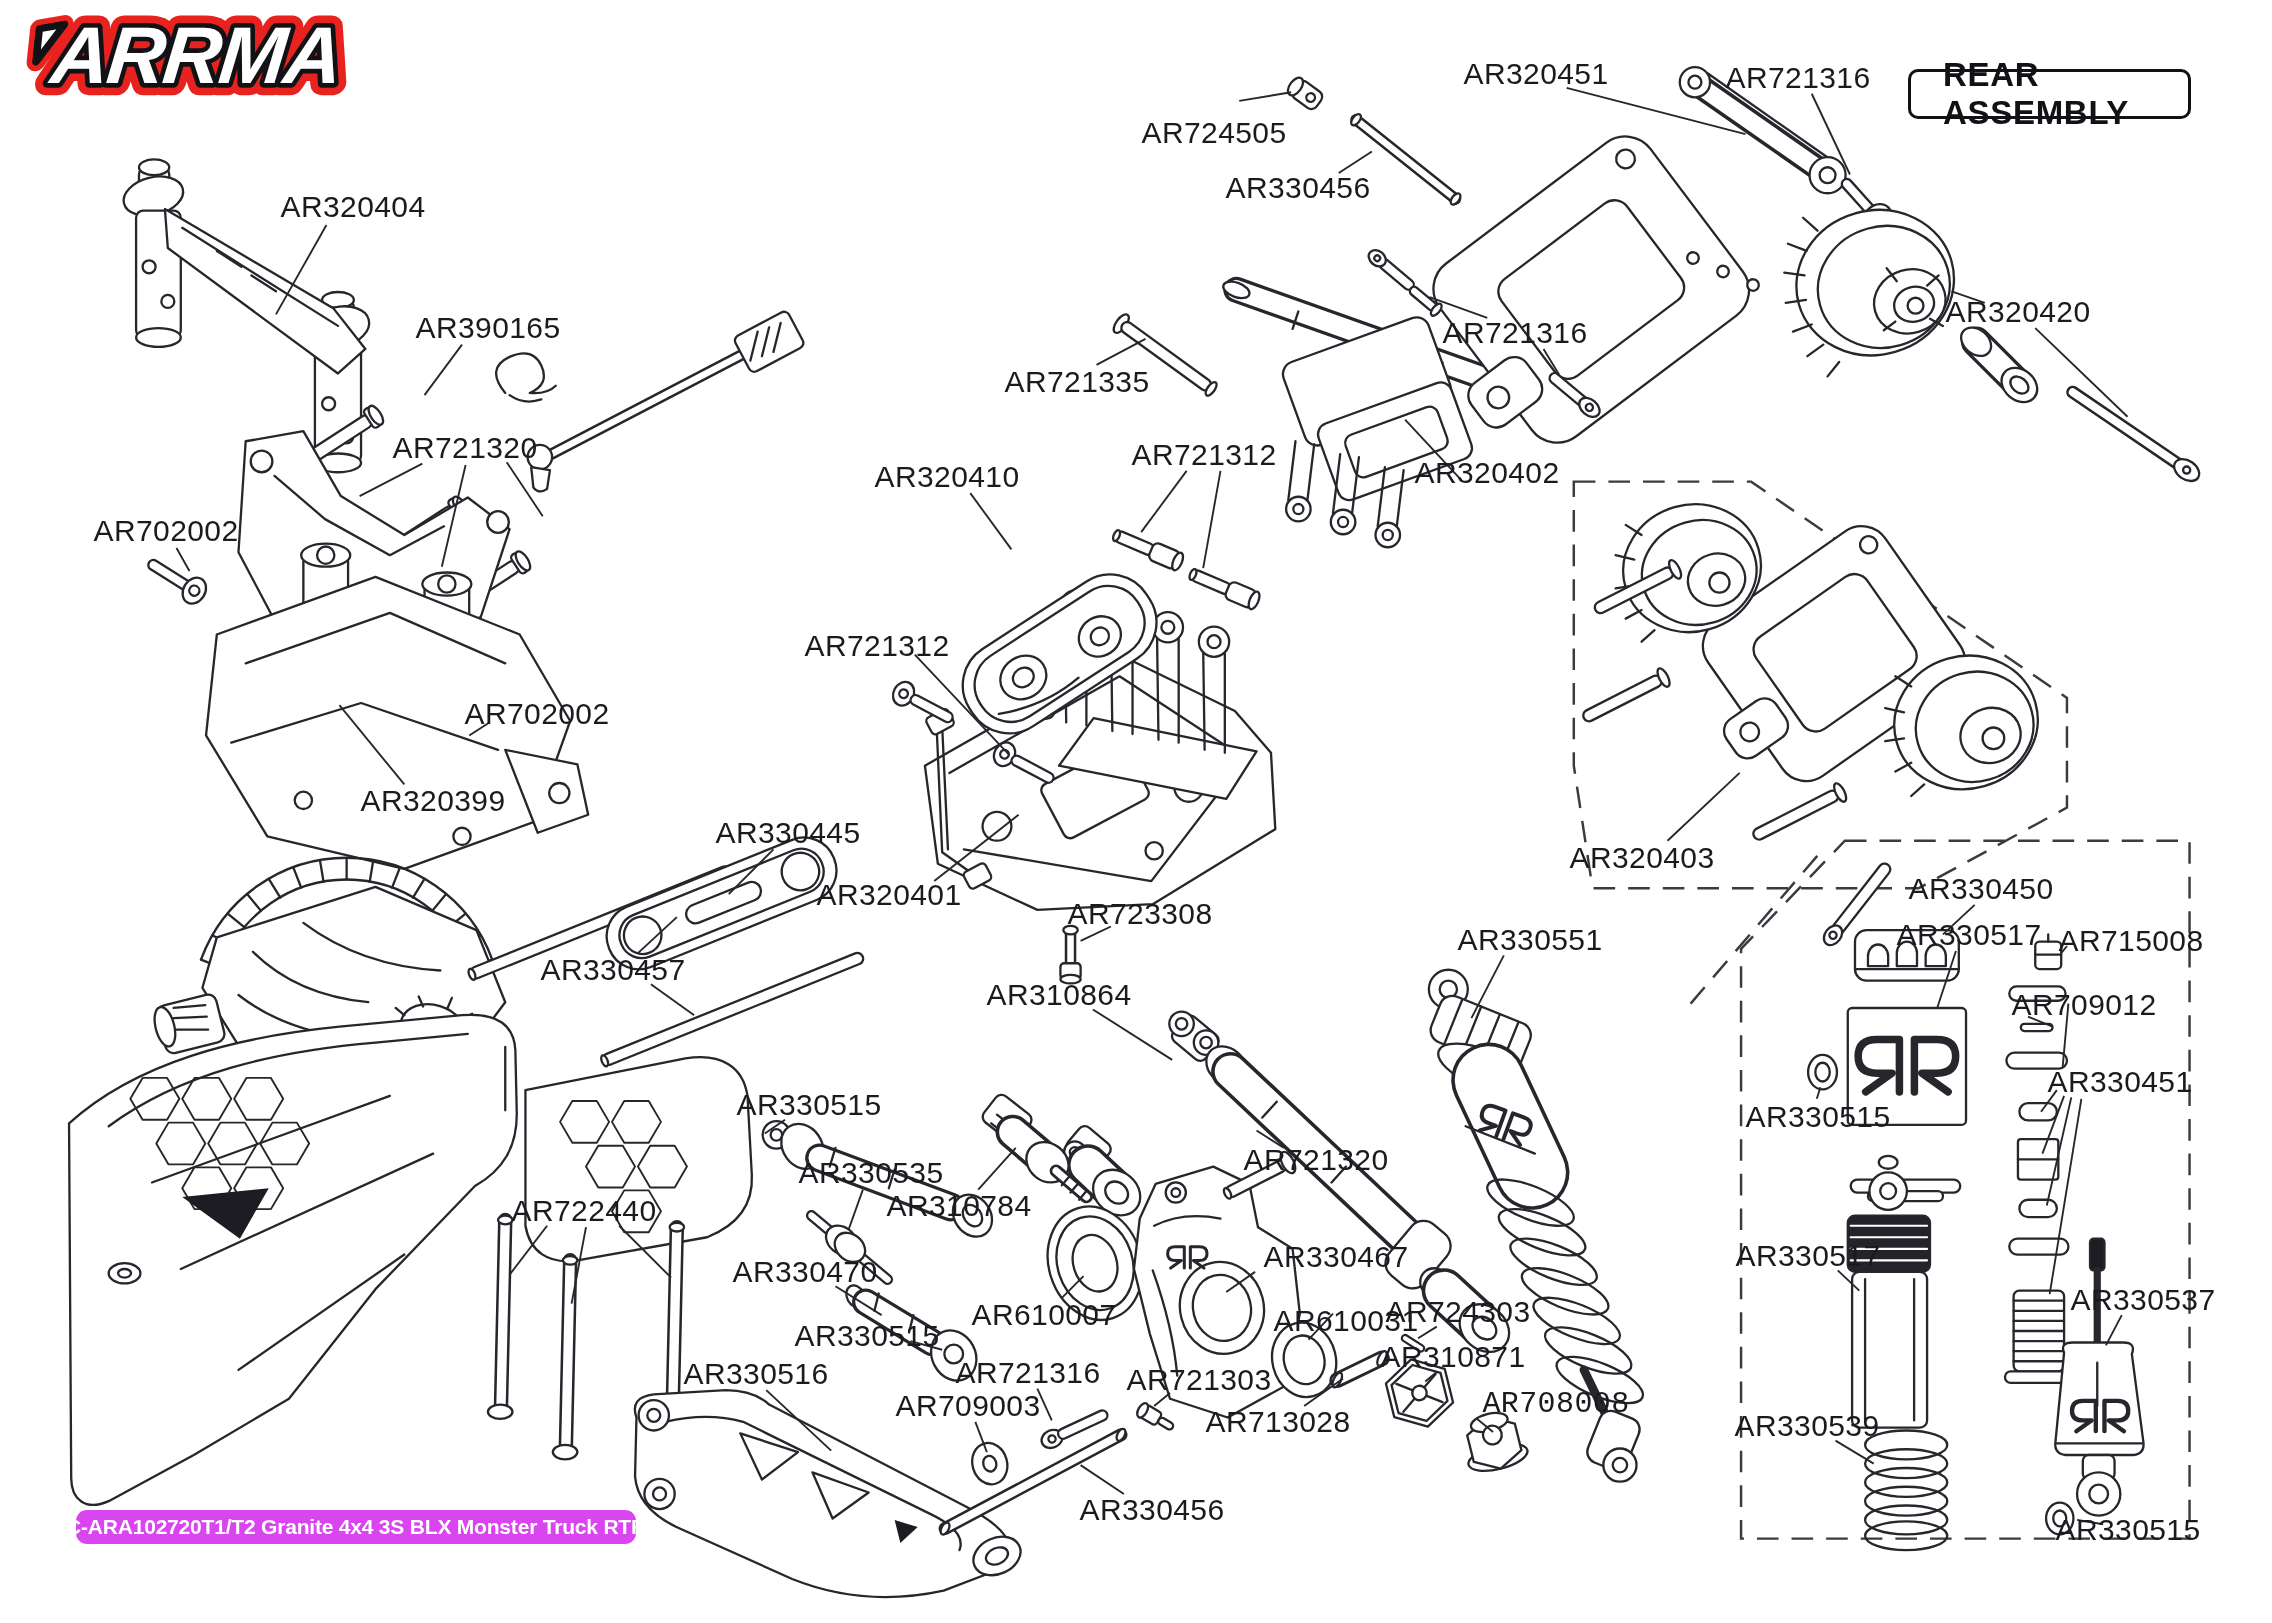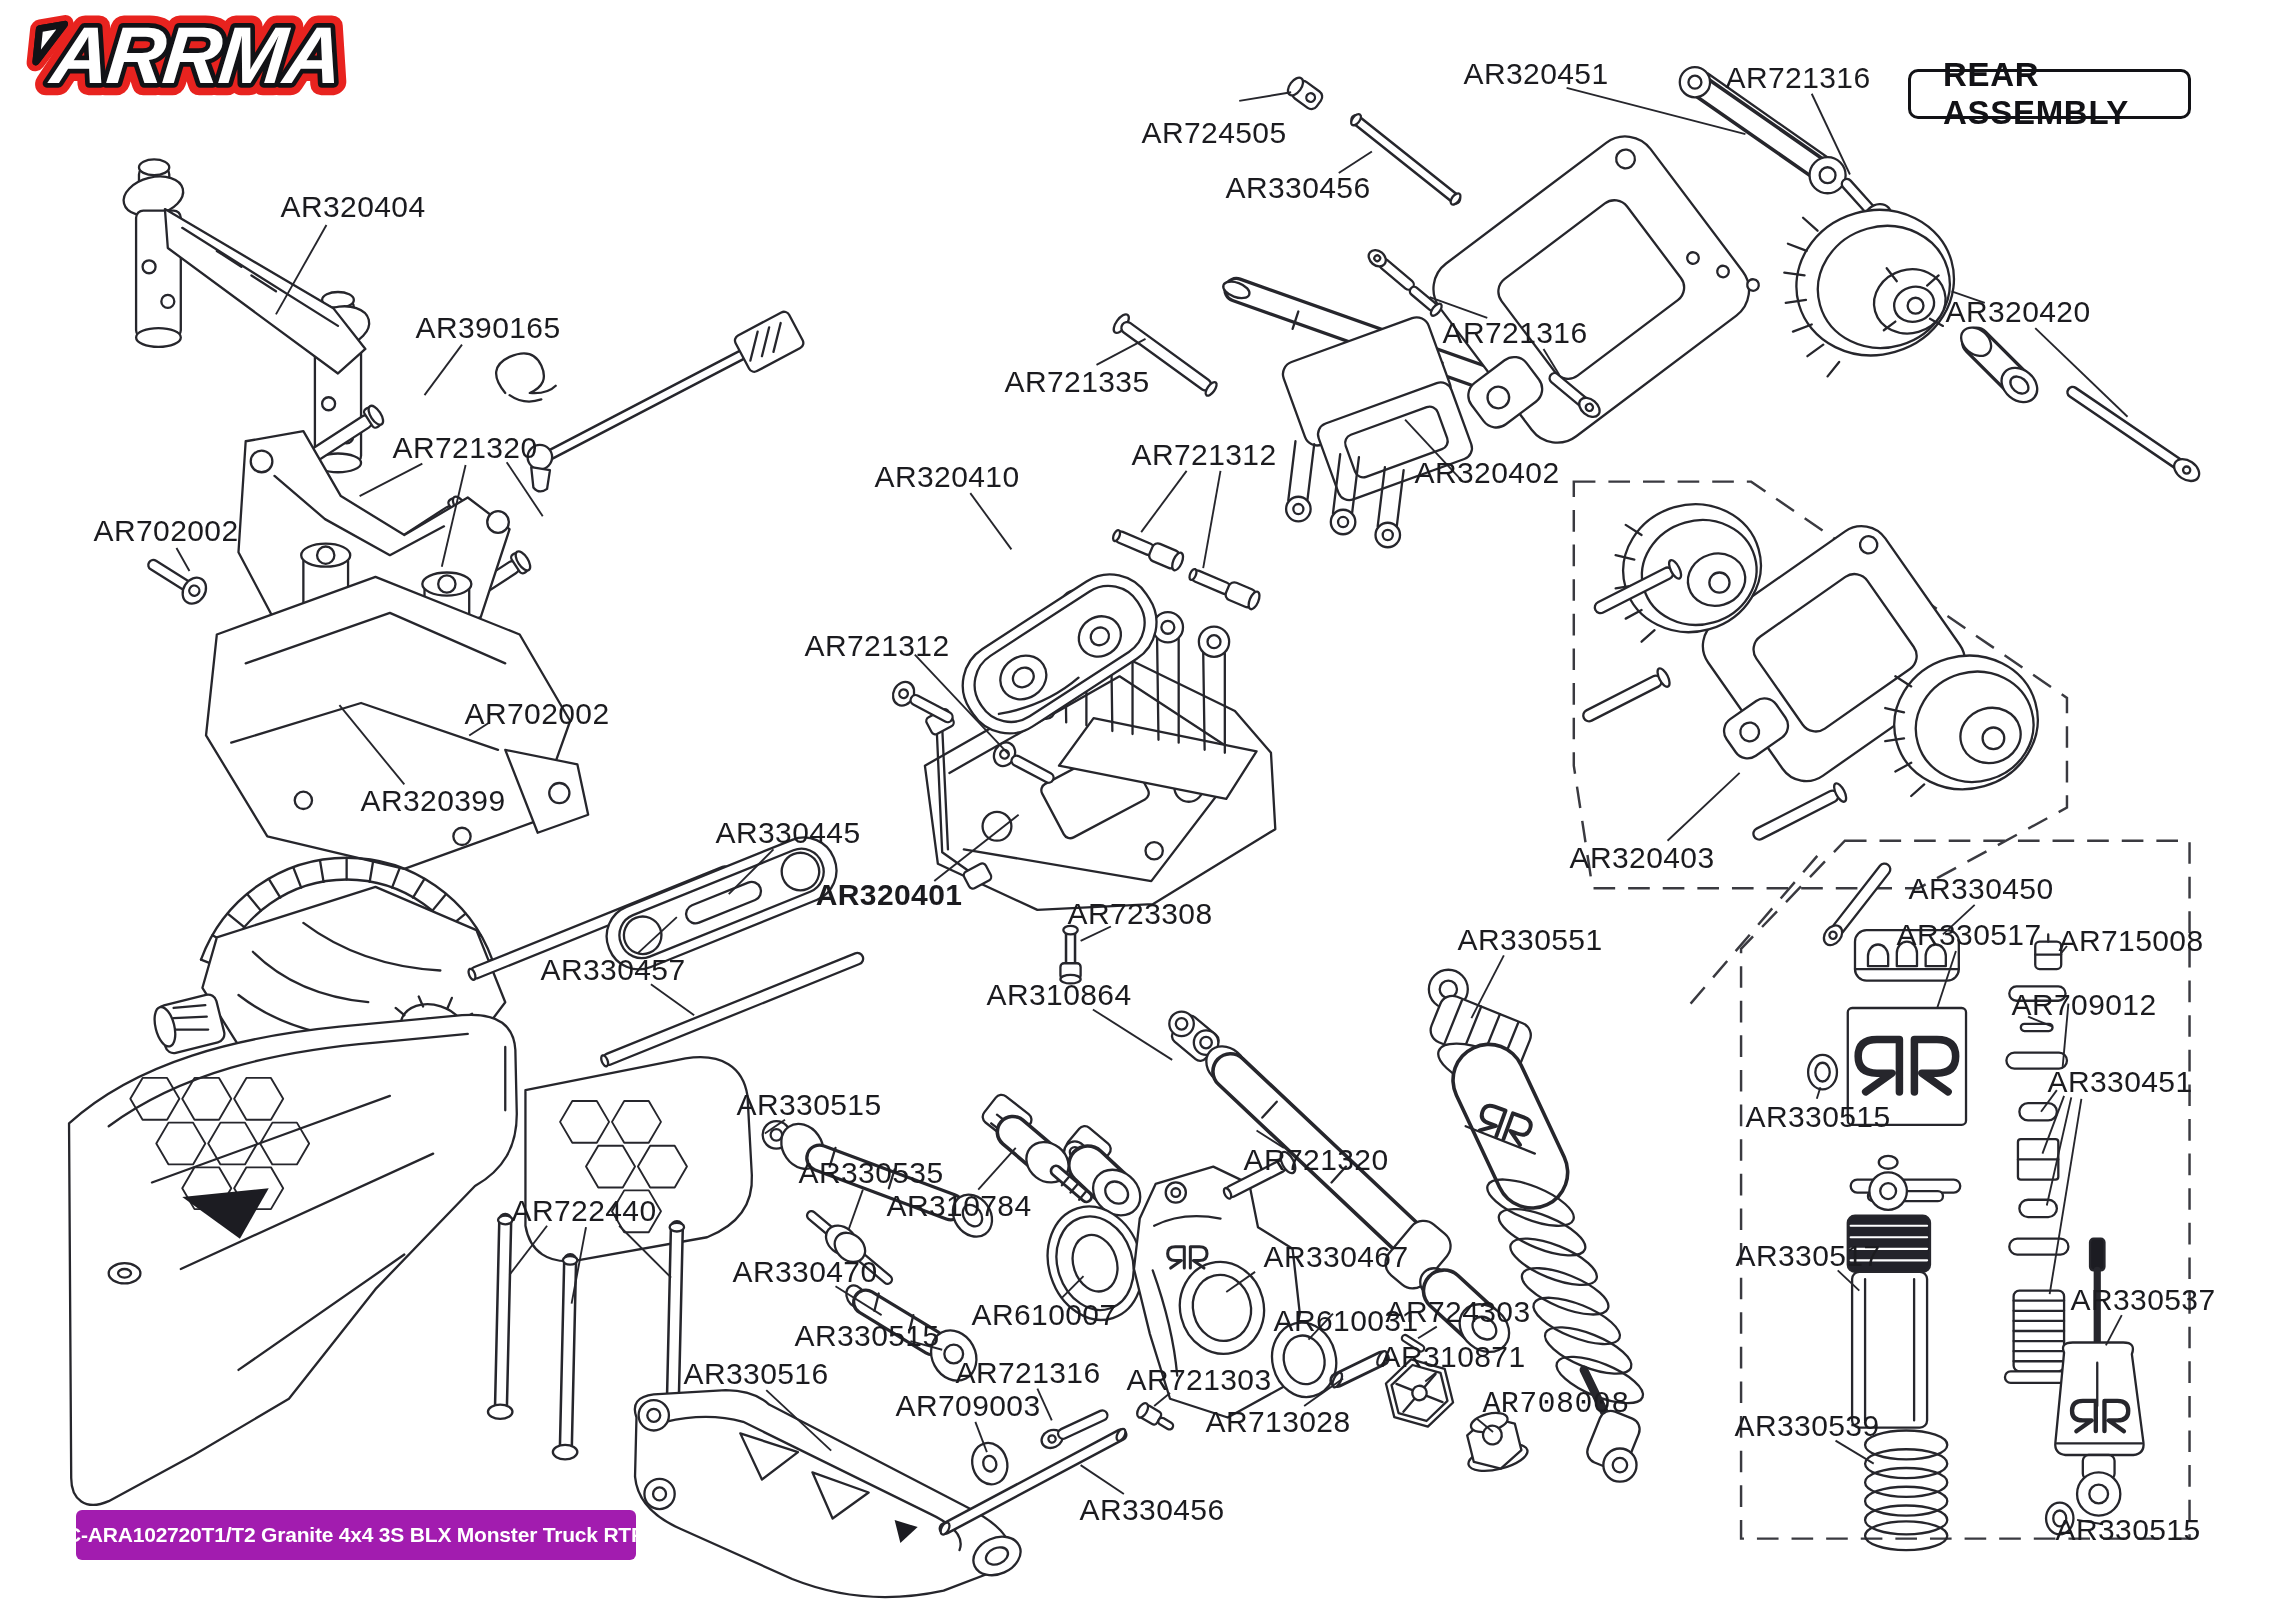--- a/index.html
+++ b/index.html
@@ -9,22 +9,22 @@
   #art,#leader-layer{width:2273px;height:1623px;}
   #leader-layer polyline{fill:none;stroke:#26262c;stroke-width:2.6;}
   .p{fill:#ffffff;stroke:#26262c;stroke-width:3.2;stroke-linejoin:round;stroke-linecap:round;}
   .nf{fill:none;}
   .dash{fill:none;stroke:#3a3a40;stroke-width:3.4;stroke-dasharray:30 18;}
   .part-label{position:absolute;transform:translate(-50%,-50%);font-size:30px;color:#1b1b1f;
     white-space:nowrap;letter-spacing:0.4px;}
   .title-box{position:absolute;left:1908px;top:69px;width:283px;height:50px;border:3.6px solid #121216;
     border-radius:10px;display:flex;align-items:center;justify-content:center;box-sizing:border-box;}
   .title-box span{font-size:33px;font-weight:bold;color:#121216;letter-spacing:0.7px;padding-left:32px;}
-  .footer-pill{position:absolute;left:76px;top:1510px;width:560px;height:50px;background:#a21caf;
-    border-radius:6px;display:flex;align-items:center;justify-content:center;}
+  .footer-pill{position:absolute;left:76px;top:1510px;width:560px;height:34px;background:#d946ef;
+    border-radius:11px;display:flex;align-items:center;justify-content:center;}
   .footer-pill span{color:#ffffff;font-weight:bold;font-size:21px;letter-spacing:-0.2px;white-space:nowrap;}
   .logo-svg{position:absolute;left:81px;top:38px;width:361px;height:115px;overflow:visible;}
   .logo-svg text{font-family:"Liberation Sans",sans-serif;font-weight:bold;font-style:italic;
     font-size:112px;letter-spacing:-3px;}
 </style>
 </head>
 <body>
 
 <div class="stage">
 
@@ -690,21 +690,21 @@
 
 <div id="labels-layer">
       <span class="part-label" style="left: 353px; top: 207px;">AR320404</span>
       <span class="part-label" style="left: 488px; top: 328px;">AR390165</span>
       <span class="part-label" style="left: 465px; top: 448px;">AR721320</span>
       <span class="part-label" style="left: 166px; top: 531px;">AR702002</span>
       <span class="part-label" style="left: 537px; top: 714px;">AR702002</span>
       <span class="part-label" style="left: 433px; top: 801px;">AR320399</span>
       <span class="part-label" style="left: 788px; top: 833px;">AR330445</span>
       <span class="part-label" style="left: 613px; top: 970px;">AR330457</span>
-      <span class="part-label" style="left: 889px; top: 895px; font-weight: bold;">AR320401</span>
+      <span class="part-label" style="left: 889px; top: 895px;">AR320401</span>
       <span class="part-label" style="left: 1140px; top: 914px;">AR723308</span>
       <span class="part-label" style="left: 1059px; top: 995px; text-align: center;">AR310864</span>
       <span class="part-label" style="left: 1530px; top: 940px;">AR330551</span>
       <span class="part-label" style="left: 1316px; top: 1160px;">AR721320</span>
       <span class="part-label" style="left: 809px; top: 1105px;">AR330515</span>
       <span class="part-label" style="left: 871px; top: 1173px;">AR330535</span>
       <span class="part-label" style="left: 959px; top: 1206px;">AR310784</span>
       <span class="part-label" style="left: 805px; top: 1272px;">AR330470</span>
       <span class="part-label" style="left: 584px; top: 1211px;">AR722440</span>
       <span class="part-label" style="left: 867px; top: 1336px;">AR330515</span>

